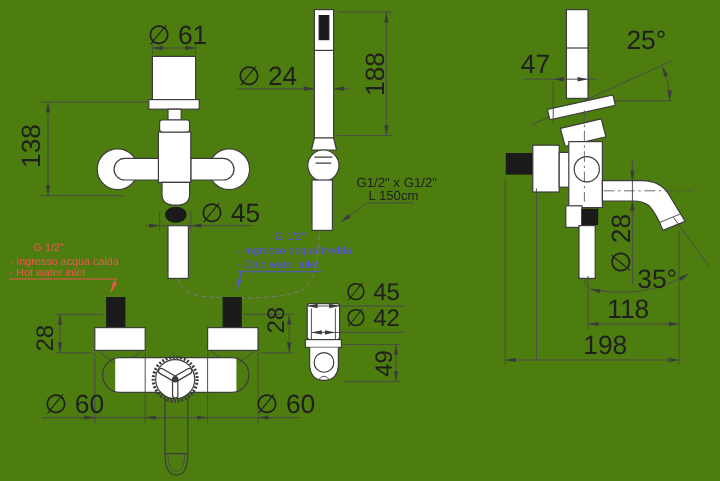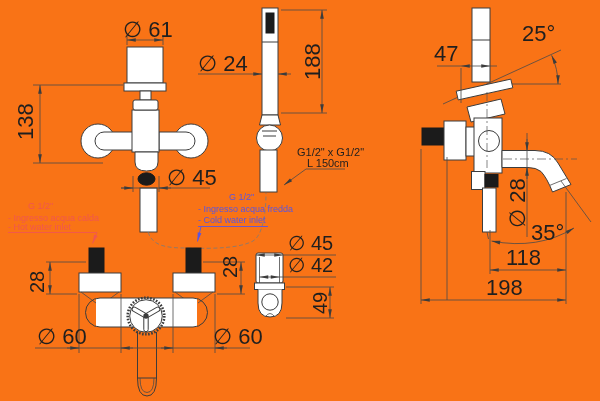--- a/index.html
+++ b/index.html
@@ -1,16 +1,16 @@
 <!DOCTYPE html>
 <html><head>
 <meta charset="utf-8">
 <style>
   html,body{margin:0;padding:0;background:#fff;}
-  .stage{position:relative;width:600px;height:401px;background:#f97316;overflow:hidden;
+  .stage{position:relative;width:600px;height:401px;background:#4d7c0f;overflow:hidden;
          font-family:"Liberation Sans", sans-serif;}
   svg{position:absolute;left:0;top:0;}
   .ln{stroke:#3c3c3c;stroke-width:1;fill:none;}
   .lnthin{stroke:#4a4a4a;stroke-width:0.8;fill:none;}
   .wh{fill:#ffffff;stroke:#3c3c3c;stroke-width:1;}
   .blk{fill:#1b1b1b;stroke:#1b1b1b;}
   .dim{font-size:22px;fill:#1f1f1f;}
   .dm2{font-size:20px;fill:#1f1f1f;}
   .md{font-size:11px;fill:#1f1f1f;}
   .sm{font-size:9px;}

